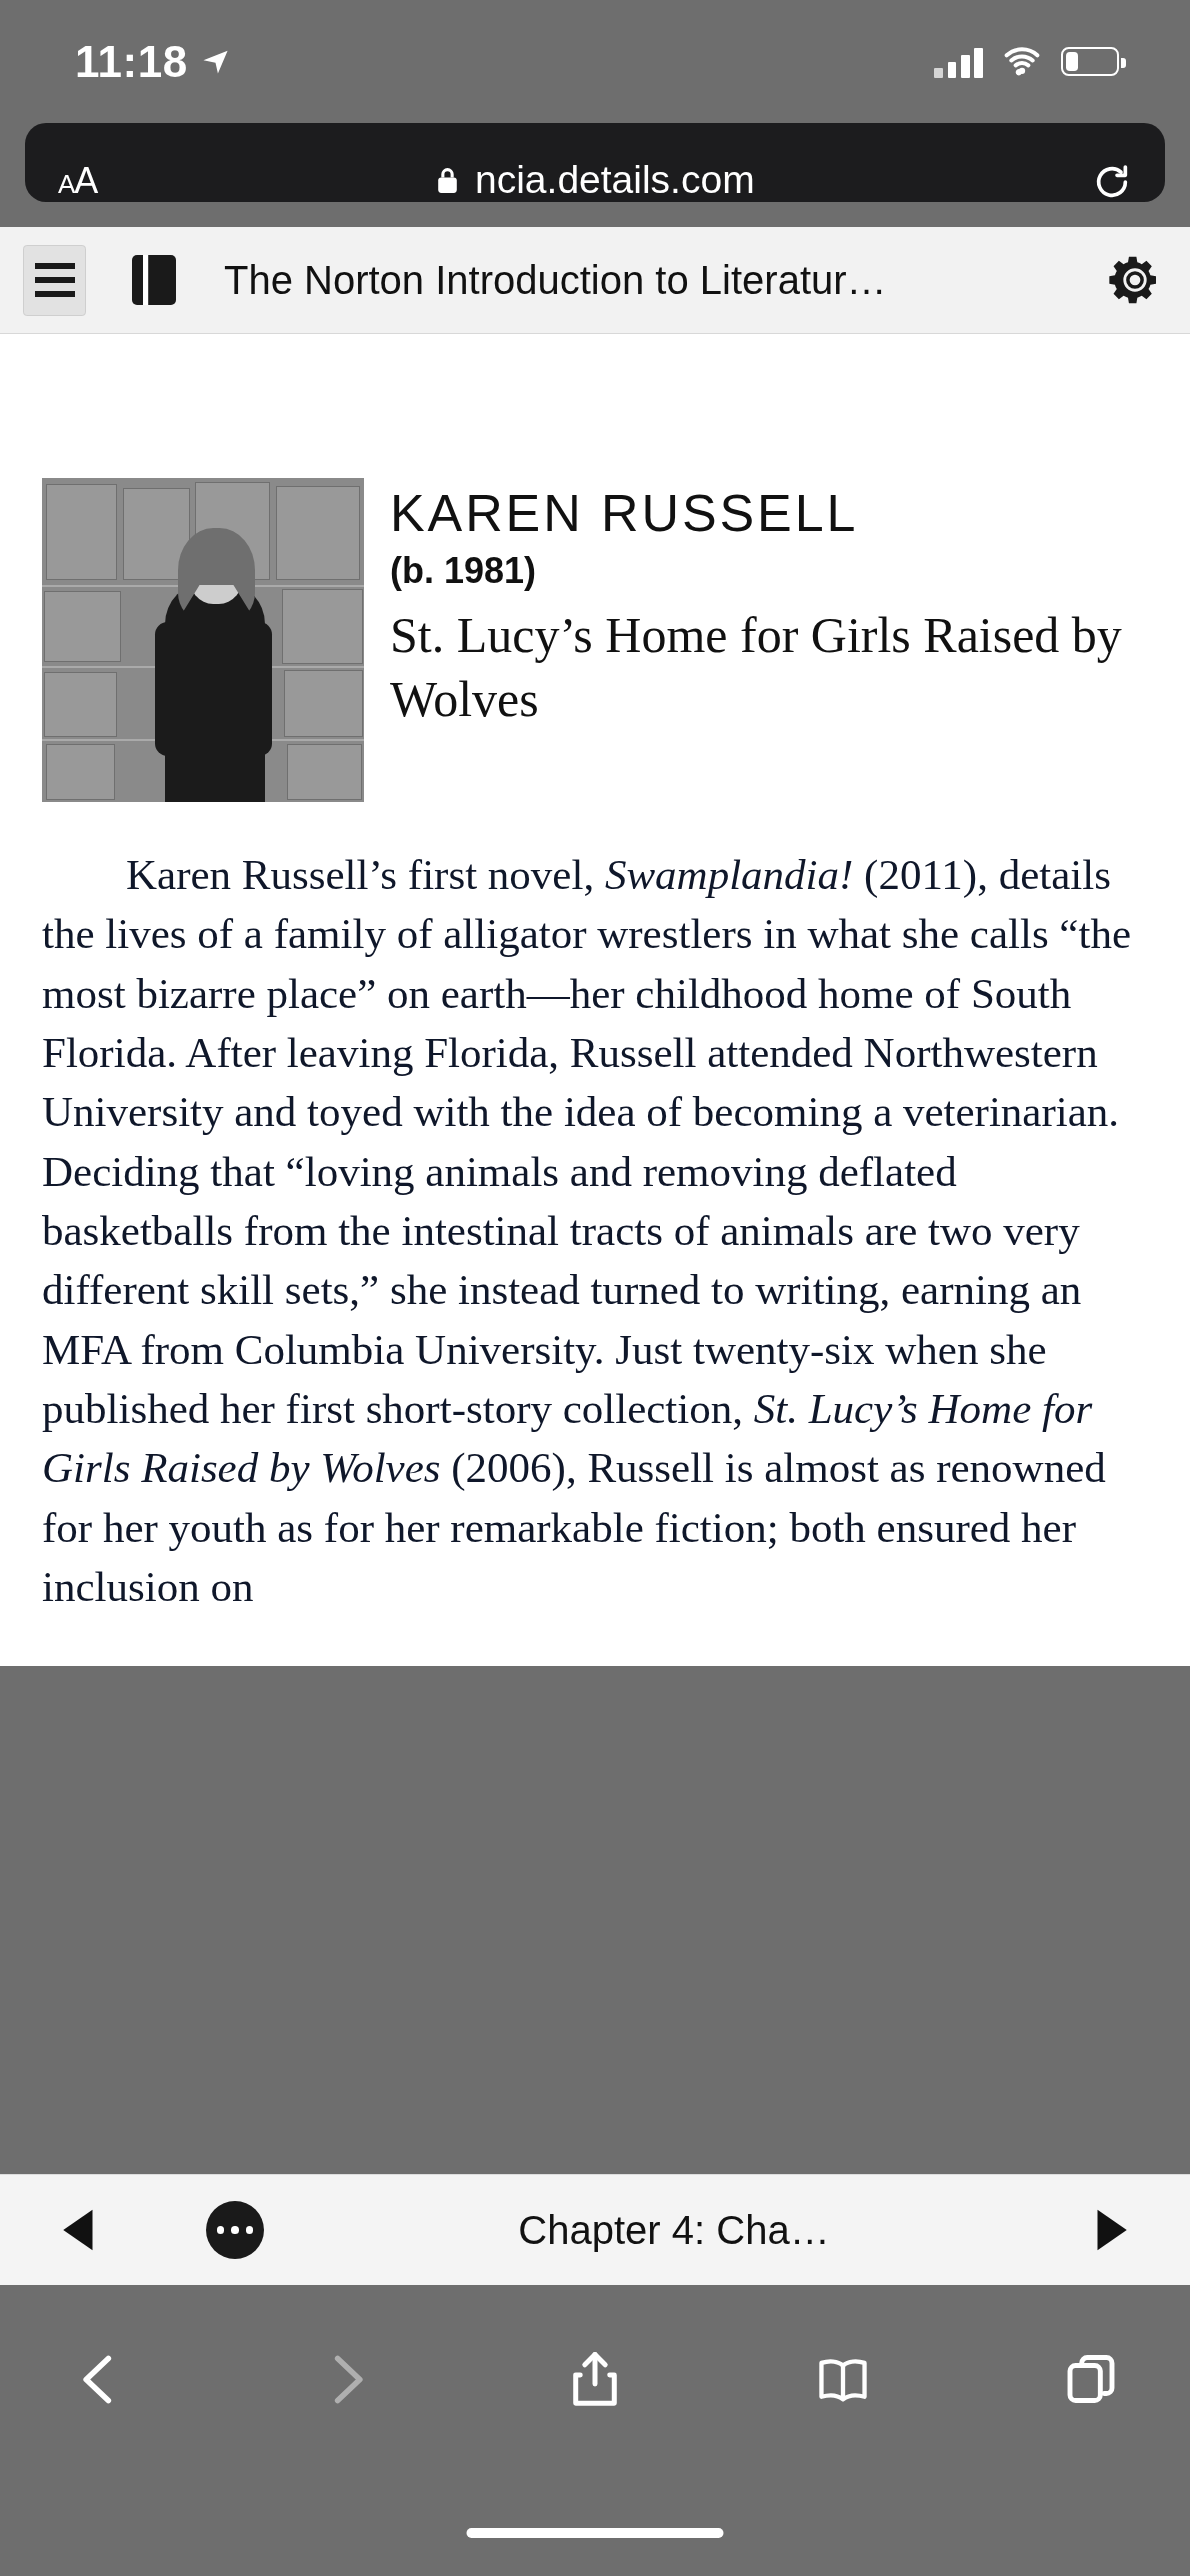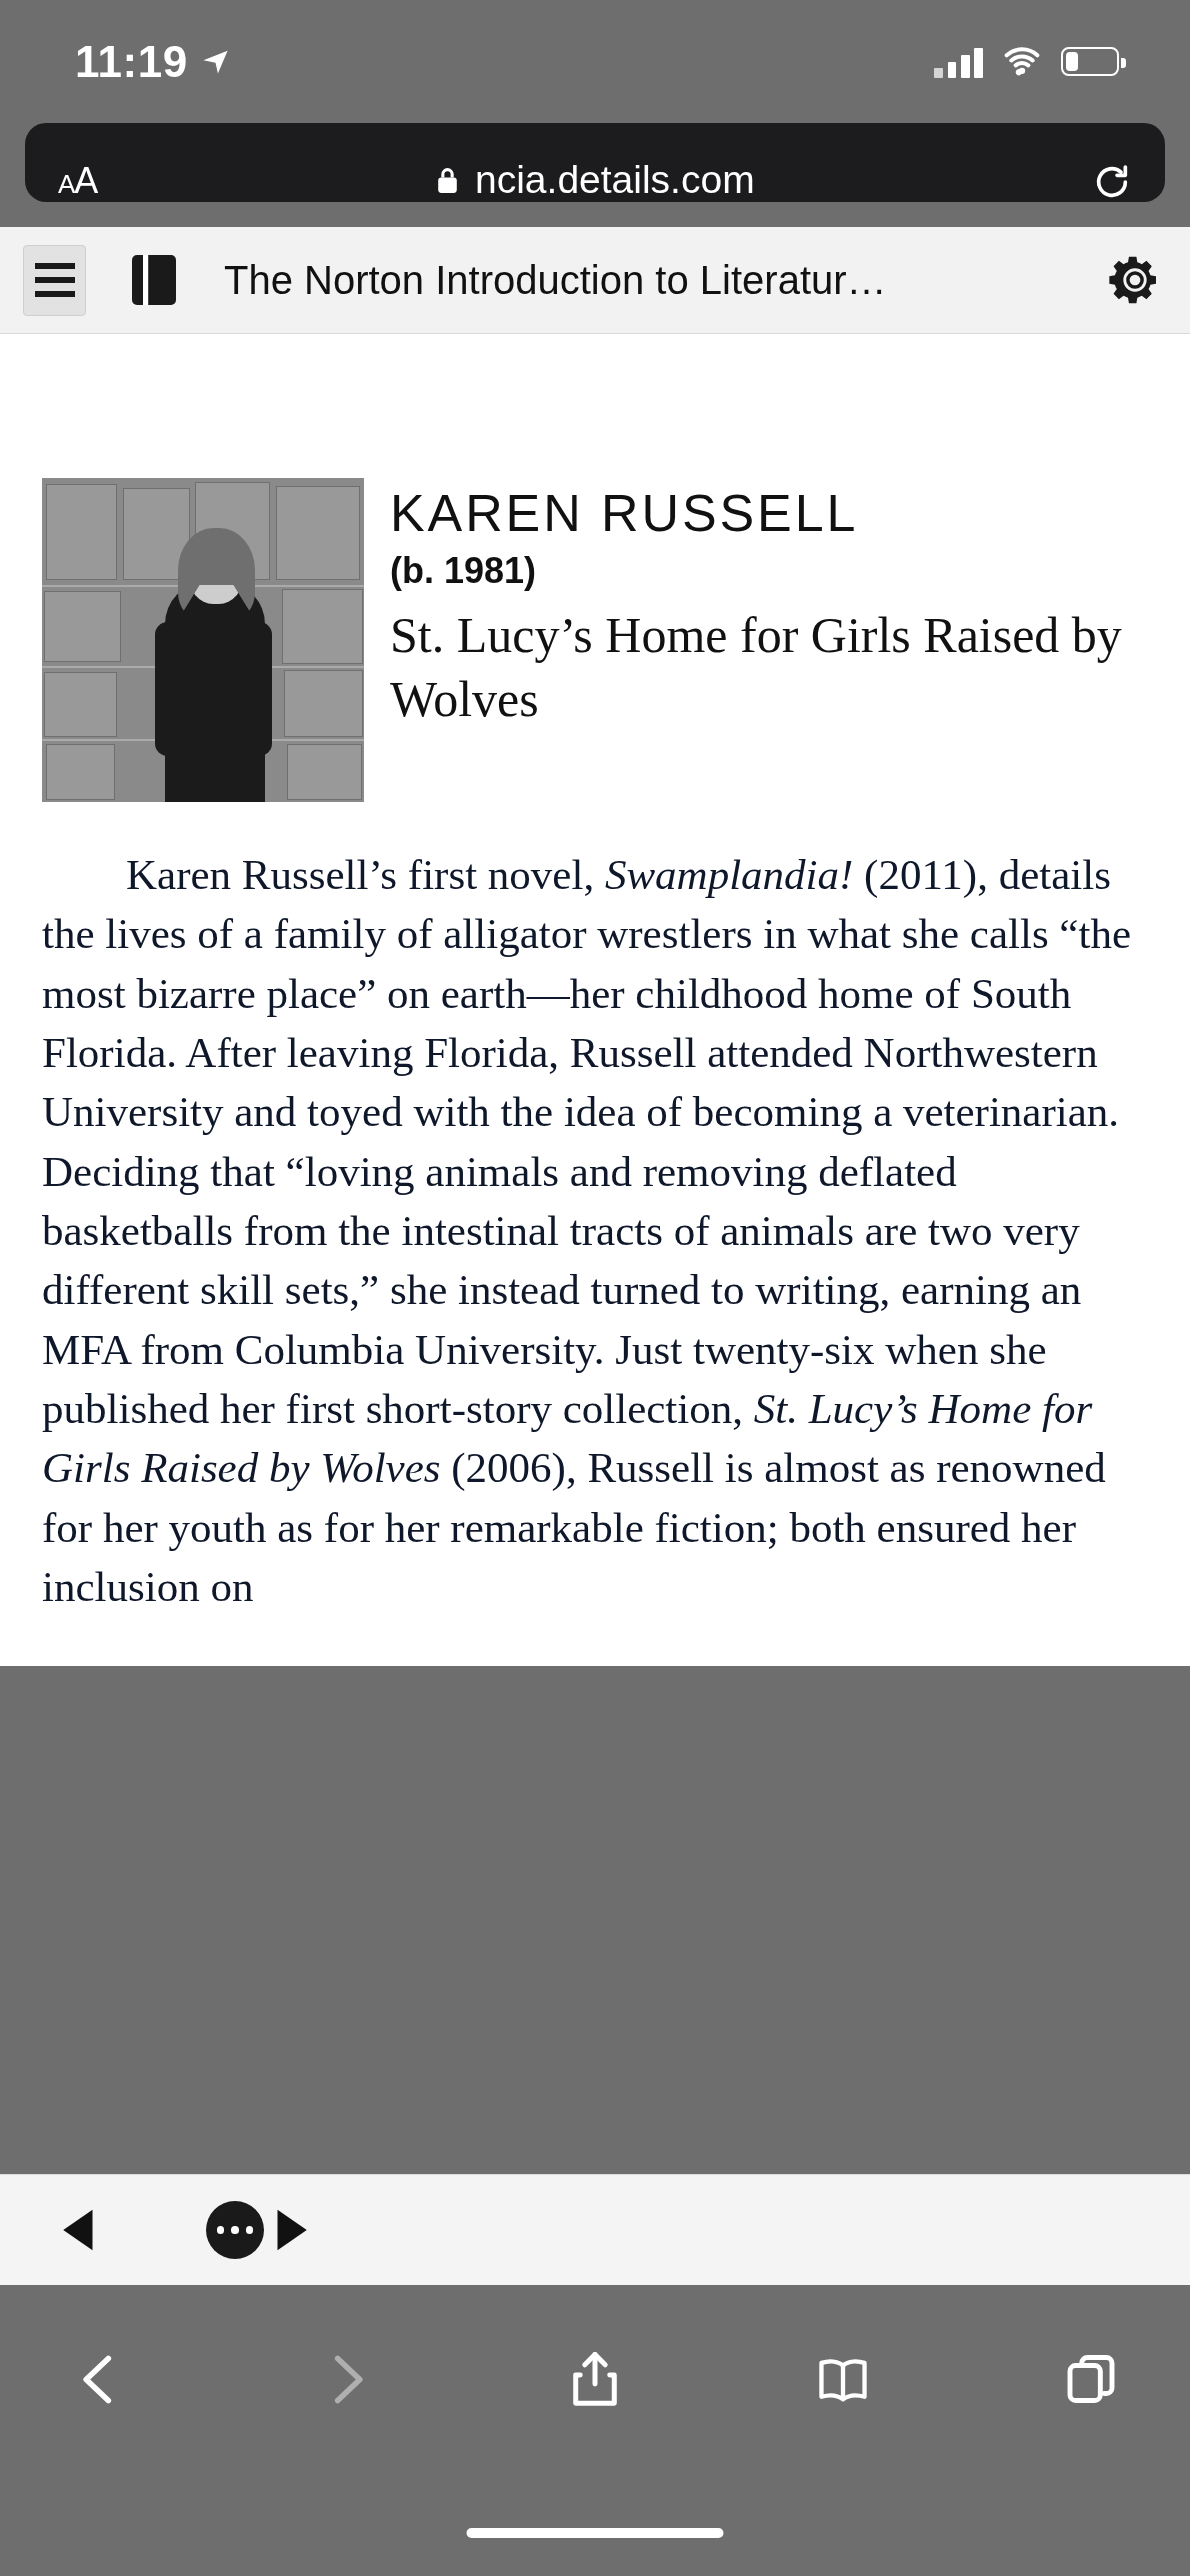--- a/index.html
+++ b/index.html
@@ -211,21 +211,21 @@
     width: 257px; height: 9.6px;
     background: #ffffff;
     border-radius: 5.8px;
   }
 </style>
 </head>
 <body>
 
 <div class="status-bar">
   <div class="status-left">
-    <span class="status-time">11:19</span>
+    <span class="status-time">11:18</span>
     <span class="loc-arrow">
       <svg viewBox="0 0 24 24" width="29" height="29">
           <path d="M2 11 L22 3 L14 22 L12 13 Z" fill="#fff"></path>
         </svg>
     </span>
   </div>
   <div class="status-right">
     <span class="signal">
         <i></i>
         <i></i>
@@ -327,20 +327,21 @@
   <span class="nav-prev">
     <svg viewBox="0 0 24 24" width="54" height="58">
         <path d="M18 3 L5 12 L18 21 Z" fill="#111"></path>
       </svg>
   </span>
   <span class="dots-btn">
       <i></i>
       <i></i>
       <i></i>
     </span>
+  <span class="chapter-label">Chapter 4: Cha…</span>
   <span class="nav-next">
     <svg viewBox="0 0 24 24" width="54" height="58">
         <path d="M6 3 L19 12 L6 21 Z" fill="#111"></path>
       </svg>
   </span>
 </div>
 
 <div class="safari-tools">
   <span class="ico">
     <svg viewBox="0 0 24 24" width="56" height="59">

